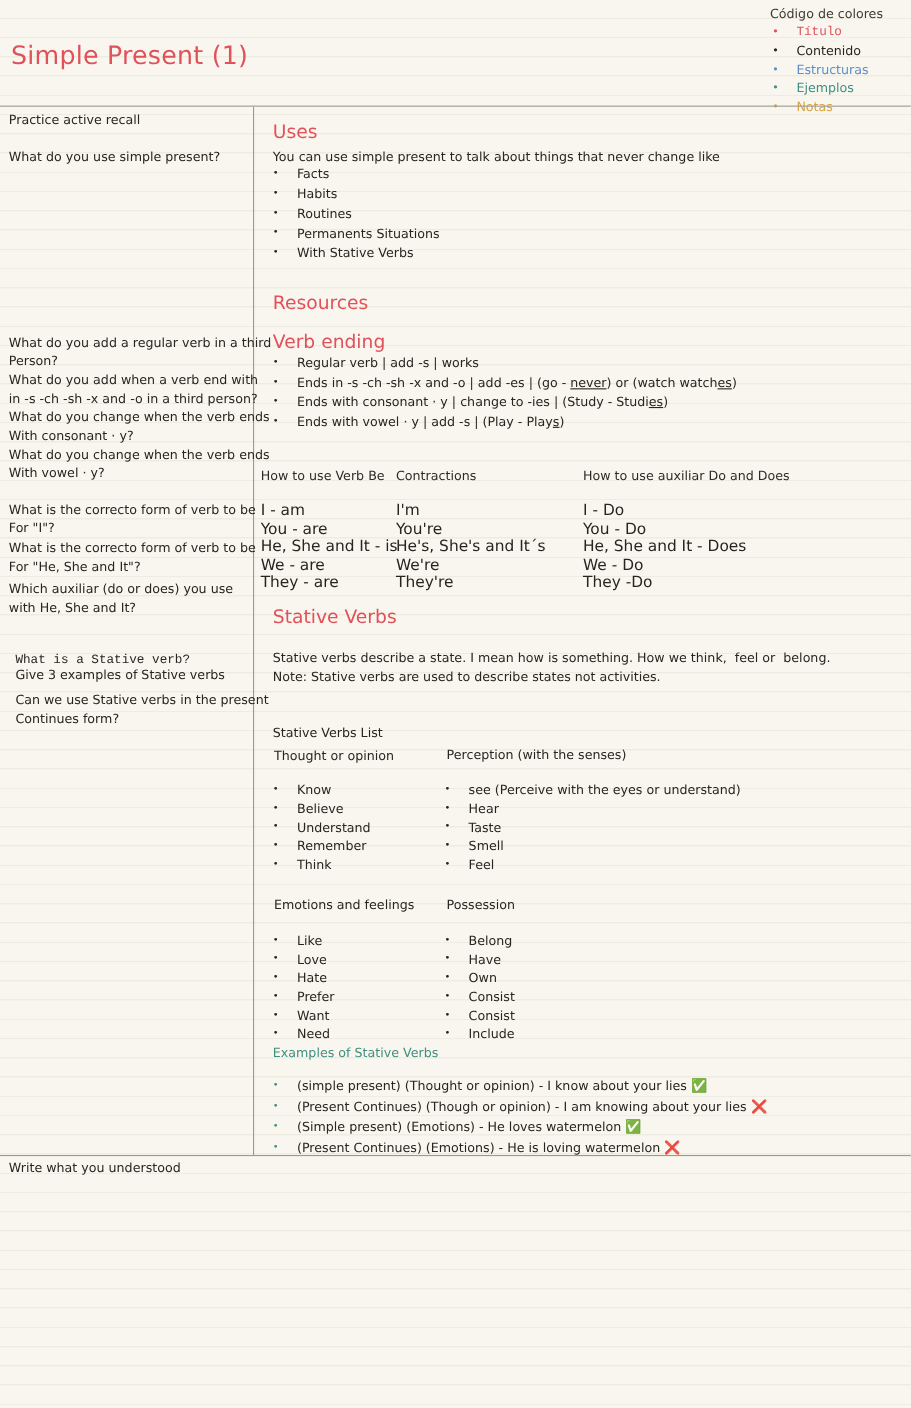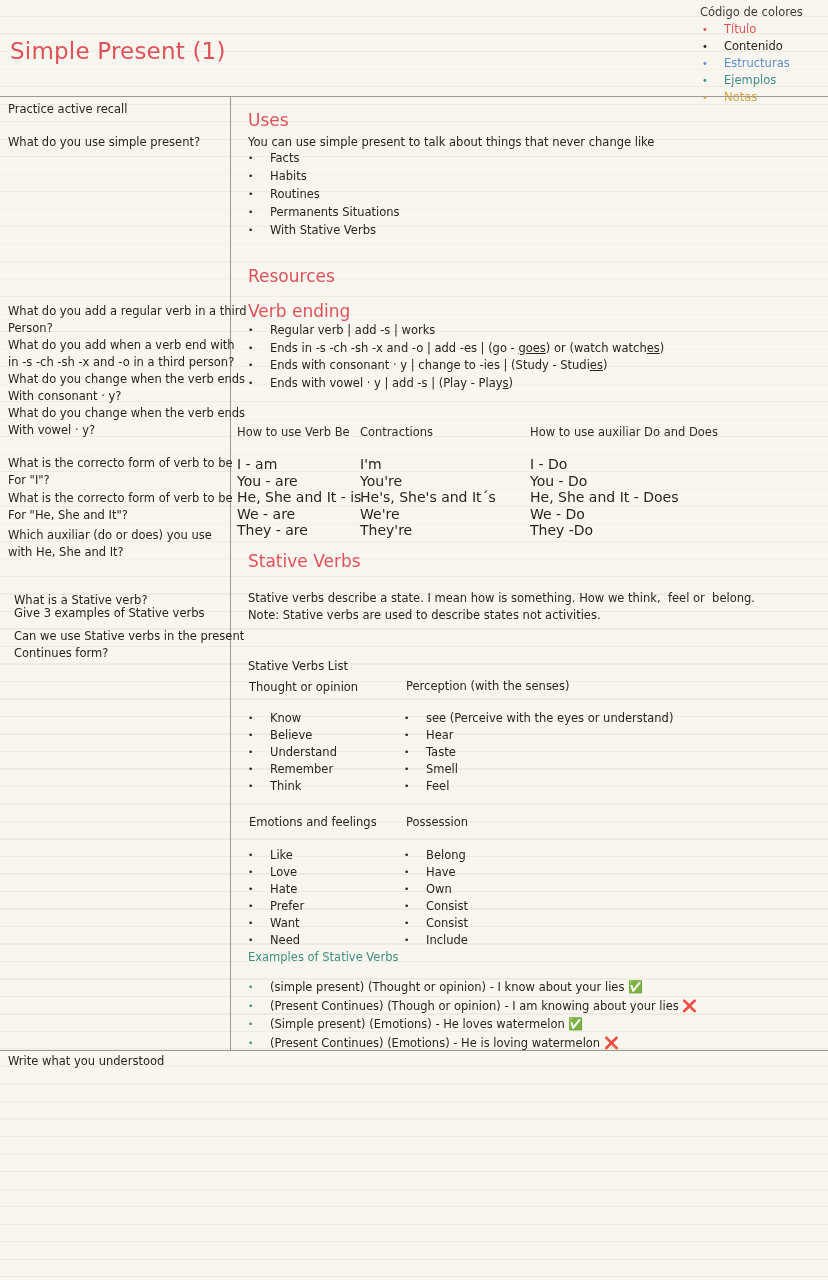--- a/index.html
+++ b/index.html
@@ -166,21 +166,21 @@
 <div id="page">
 
   <div id="header-band">
     <div id="page-title">Simple Present (1)</div>
 
     <div id="legend">
       <div id="legend-title">Código de colores</div>
       <div id="legend-rows">
           <div class="legend-row">
             <span class="legend-dot" style="color: rgb(224, 81, 90);">•</span>
-            <span class="legend-label" style="color: rgb(224, 81, 90);">Título</span>
+            <span class="legend-label" style="color: rgb(224, 81, 90); font-family: Liberation Mono, monospace;">Título</span>
           </div>
           <div class="legend-row">
             <span class="legend-dot" style="color: rgb(38, 38, 32);">•</span>
             <span class="legend-label" style="color: rgb(38, 38, 32);">Contenido</span>
           </div>
           <div class="legend-row">
             <span class="legend-dot" style="color: rgb(91, 143, 201);">•</span>
             <span class="legend-label" style="color: rgb(91, 143, 201);">Estructuras</span>
           </div>
           <div class="legend-row">
@@ -209,21 +209,21 @@
       <div class="blk cue" style="top: 371px;">What do you change when the verb ends
 With consonant · y?</div>
       <div class="blk cue" style="top: 405px;">What do you change when the verb ends
 With vowel · y?</div>
       <div class="blk cue" style="top: 455px;">What is the correcto form of verb to be
 For "I"?</div>
       <div class="blk cue" style="top: 490px;">What is the correcto form of verb to be
 For "He, She and It"?</div>
       <div class="blk cue" style="top: 527px;">Which auxiliar (do or does) you use
 with He, She and It?</div>
-      <div class="blk cue indent" style="top: 592px;">What is a Stative verb?</div>
+      <div class="blk cue indent" style="top: 592px; font-family: Liberation Mono, monospace;">What is a Stative verb?</div>
       <div class="blk cue indent" style="top: 605px;">Give 3 examples of Stative verbs</div>
       <div class="blk cue indent" style="top: 628px;">Can we use Stative verbs in the present
 Continues form?</div>
     </div>
   <div class="blk cue" style="top:1053px">Write what you understood</div>
 
   <div class="blk h-title" style="left:248px; top:112px">Uses</div>
   <div class="blk body-txt" style="left:248px; top:134px">You can use simple present to talk about things that never change like</div>
   <div id="uses-list">
       <div class="bullet-row" style="left: 248px; top: 150px;"><span class="dot">•</span><span class="txt">Facts</span></div>
@@ -231,21 +231,21 @@
       <div class="bullet-row" style="left: 248px; top: 186px;"><span class="dot">•</span><span class="txt">Routines</span></div>
       <div class="bullet-row" style="left: 248px; top: 204px;"><span class="dot">•</span><span class="txt">Permanents Situations</span></div>
       <div class="bullet-row" style="left: 248px; top: 222px;"><span class="dot">•</span><span class="txt">With Stative Verbs</span></div>
     </div>
 
   <div class="blk h-title" style="left:248px; top:268px">Resources</div>
 
   <div class="blk h-title" style="left:248px; top:303px">Verb ending</div>
   <div id="verb-ending-list">
       <div class="bullet-row" style="left: 248px; top: 322px;"><span class="dot">•</span><span class="txt">Regular verb | add -s | works</span></div>
-      <div class="bullet-row" style="left: 248px; top: 339.5px;"><span class="dot">•</span><span class="txt">Ends in -s -ch -sh -x and -o | add -es | (go - <u>goes</u>) or (watch watch<u>es</u>)</span></div>
+      <div class="bullet-row" style="left: 248px; top: 339.5px;"><span class="dot">•</span><span class="txt">Ends in -s -ch -sh -x and -o | add -es | (go - <u>never</u>) or (watch watch<u>es</u>)</span></div>
       <div class="bullet-row" style="left: 248px; top: 357px;"><span class="dot">•</span><span class="txt">Ends with consonant · y | change to -ies | (Study - Studi<u>es</u>)</span></div>
       <div class="bullet-row" style="left: 248px; top: 374.5px;"><span class="dot">•</span><span class="txt">Ends with vowel · y | add -s | (Play - Play<u>s</u>)</span></div>
     </div>
 
   <div id="verb-table">
       <div class="blk tbl-head" style="left: 237px; top: 424px;">How to use Verb Be</div>
       <div class="blk tbl-head" style="left: 360px; top: 424px;">Contractions</div>
       <div class="blk tbl-head" style="left: 530px; top: 424px;">How to use auxiliar Do and Does</div>
       <div class="blk tbl-cell" style="left: 237px; top: 456px;">I - am</div>
       <div class="blk tbl-cell" style="left: 360px; top: 456px;">I'm</div>

